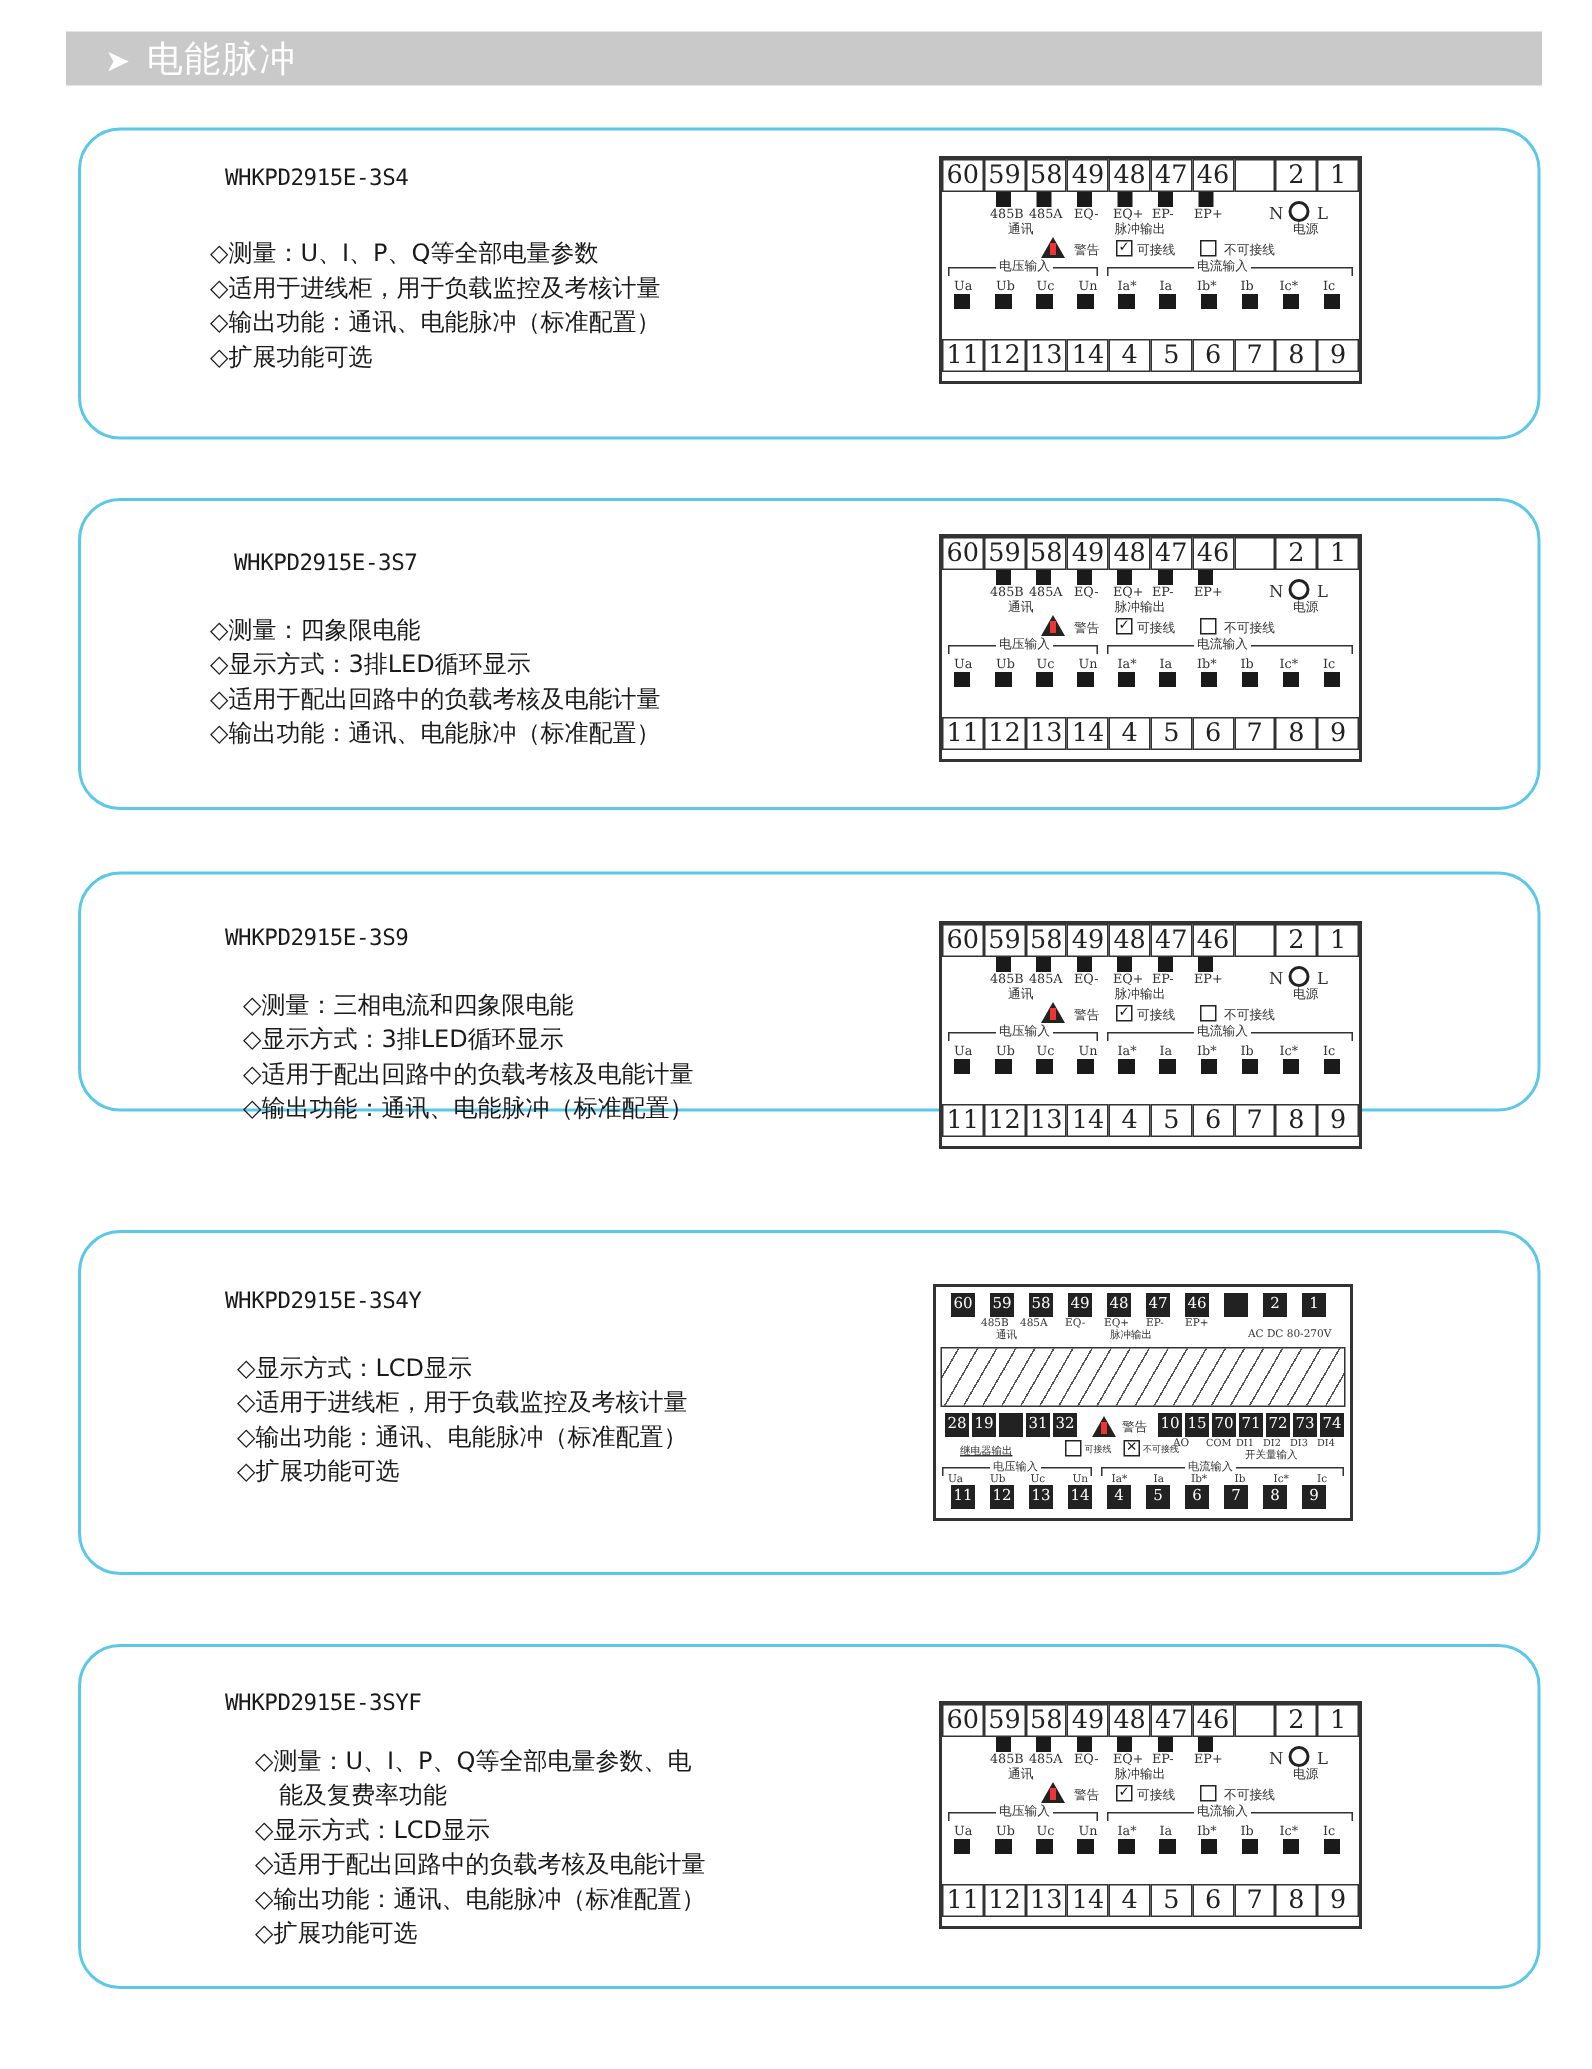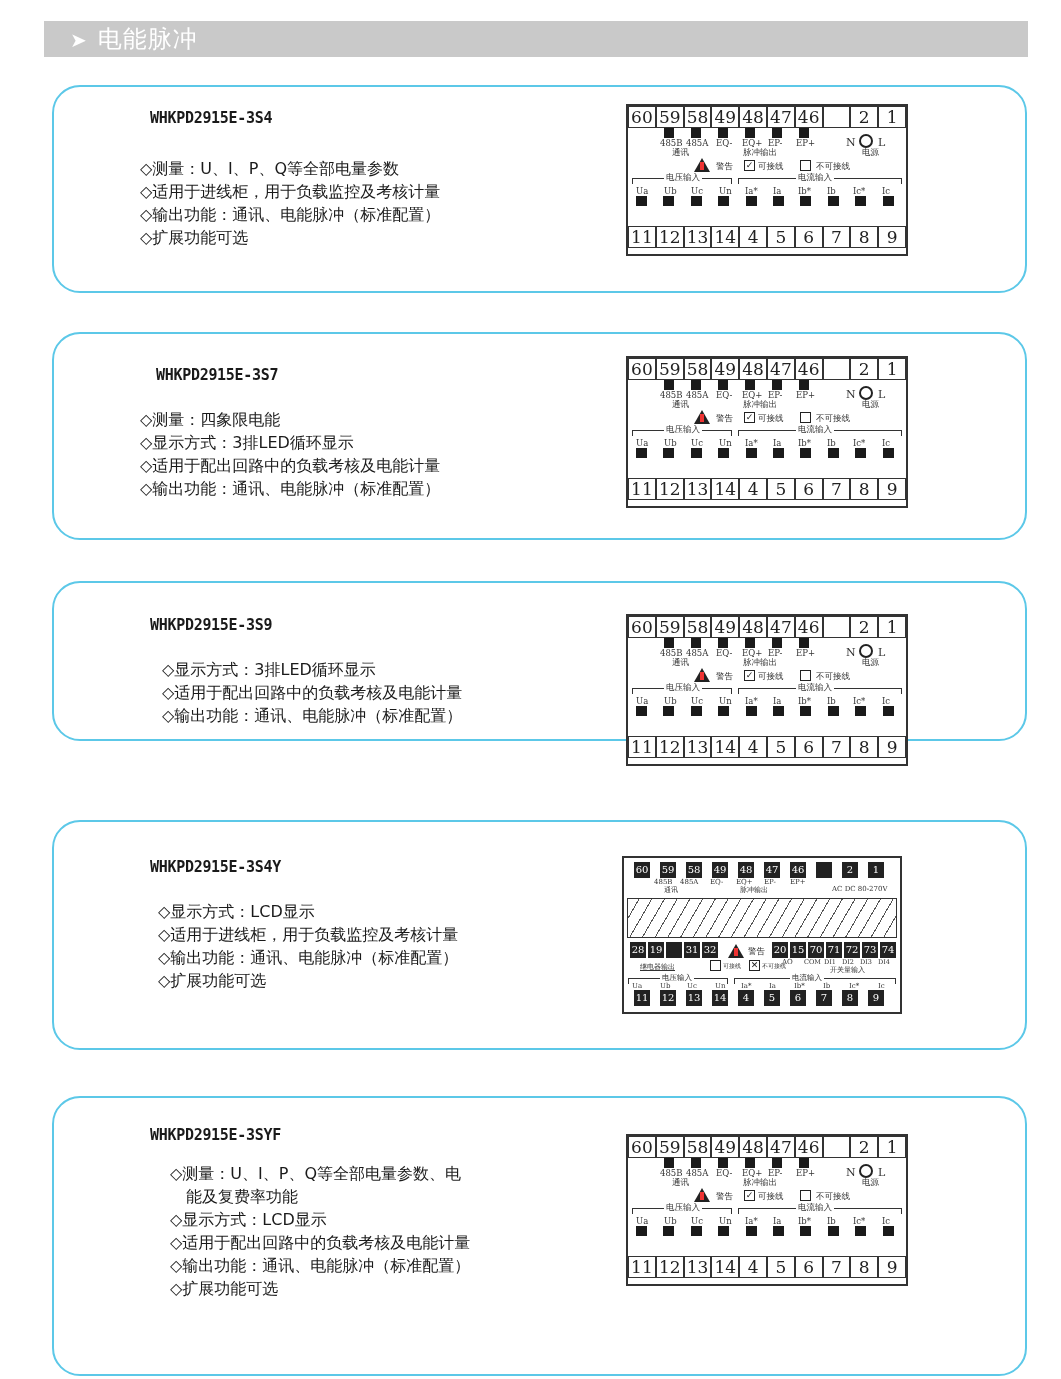--- a/index.html
+++ b/index.html
@@ -1,21 +1,21 @@
 <!DOCTYPE html>
 <html><head>
 <meta charset="utf-8">
 <style>
   * { box-sizing: border-box; margin: 0; padding: 0; }
   body { width: 1061px; height: 1379px; background: #fff; font-family: "DejaVu Sans", sans-serif; color: #1a1a1a; position: relative; overflow: hidden; }
   .header { position: absolute; left: 44px; top: 21px; width: 984px; height: 36px; background: #c9c9c9; }
   .header-text { position: absolute; left: 26px; top: 2px; color: #fff; font-size: 24px; line-height: 32px; letter-spacing: 1px; }
   .header-arrow { display: inline-block; margin-right: 10px; font-size: 20px; }
   .card { position: absolute; left: 52px; width: 975px; border: 2px solid #5cc8e8; border-radius: 28px; background: #fff; }
-  .model { position: absolute; left: 96px; font-family: "DejaVu Sans Mono", monospace; font-size: 15px; letter-spacing: -0.3px; color: #1a1a1a; font-weight: bold; }
+  .model { position: absolute; left: 96px; font-family: "DejaVu Sans Mono", monospace; font-size: 15px; letter-spacing: -0.3px; color: #1a1a1a; }
   .features { position: absolute; font-size: 16px; line-height: 23px; color: #1a1a1a; }
   .features li { list-style: none; white-space: nowrap; }
   .features li.indent-cont { padding-left: 16px; }
   .diagram { position: absolute; left: 572px; width: 282px; border: 2px solid #333; background: #fff; font-family: "DejaVu Serif", serif; }
   .term-row { display: flex; height: 22px; }
   .term { flex: 1; border: 1px solid #333; font-size: 17px; line-height: 20px; text-align: center; color: #222; }
   .small { font-size: 8.5px; color: #333; }
   .dmid { position: relative; height: 78px; }
   .abs { position: absolute; white-space: nowrap; }
   .warn { width: 0; height: 0; border-left: 8px solid transparent; border-right: 8px solid transparent; border-bottom: 14px solid #222; position: absolute; }
@@ -182,20 +182,21 @@
         <div class="term">7</div>
         <div class="term">8</div>
         <div class="term">9</div>
       </div>
   </div>
 </div>
 
 <div class="card" style="top:581px;height:160px;">
   <div class="model" style="top:33px;">WHKPD2915E-3S9</div>
   <ul class="features" style="left:108px;top:75px;">
+    <li>◇测量：三相电流和四象限电能</li>
     <li>◇显示方式：3排LED循环显示</li>
     <li>◇适用于配出回路中的负载考核及电能计量</li>
     <li>◇输出功能：通讯、电能脉冲（标准配置）</li>
   </ul>
   <div class="diagram" style="top:31px;height:152px;">
     <div class="term-row">
         <div class="term">60</div>
         <div class="term">59</div>
         <div class="term">58</div>
         <div class="term">49</div>
@@ -294,21 +295,21 @@
       <div class="abs" style="left:6px;top:0;display:flex;gap:2px;">
         <div class="tb">28</div>
         <div class="tb">19</div>
         <div class="tb"></div>
         <div class="tb">31</div>
         <div class="tb">32</div>
       </div>
       <div class="warn" style="left:104px;top:2px;"></div>
       <div class="abs small" style="left:124px;top:4px;">警告</div>
       <div class="abs" style="left:148px;top:0;display:flex;gap:2px;">
-        <div class="tb">20</div>
+        <div class="tb">10</div>
         <div class="tb">15</div>
         <div class="tb">70</div>
         <div class="tb">71</div>
         <div class="tb">72</div>
         <div class="tb">73</div>
         <div class="tb">74</div>
       </div>
       <div class="abs small" style="left:16px;top:20px;font-size:7px;text-decoration:underline;">继电器输出</div>
       <div class="chk" style="left:86px;top:18px;"></div>
       <div class="abs small" style="left:99px;top:20px;font-size:6px;">可接线</div>
@@ -346,21 +347,21 @@
       <div class="tb">4</div>
       <div class="tb">5</div>
       <div class="tb">6</div>
       <div class="tb">7</div>
       <div class="tb">8</div>
       <div class="tb">9</div>
     </div>
   </div>
 </div>
 
-<div class="card" style="top:1096px;height:280px;">
+<div class="card" style="top:1096px;height:230px;">
   <div class="model" style="top:28px;">WHKPD2915E-3SYF</div>
   <ul class="features" style="left:116px;top:64px;">
     <li>◇测量：U、I、P、Q等全部电量参数、电</li>
     <li class="indent-cont">能及复费率功能</li>
     <li>◇显示方式：LCD显示</li>
     <li>◇适用于配出回路中的负载考核及电能计量</li>
     <li>◇输出功能：通讯、电能脉冲（标准配置）</li>
     <li>◇扩展功能可选</li>
   </ul>
   <div class="diagram" style="top:36px;height:152px;">

